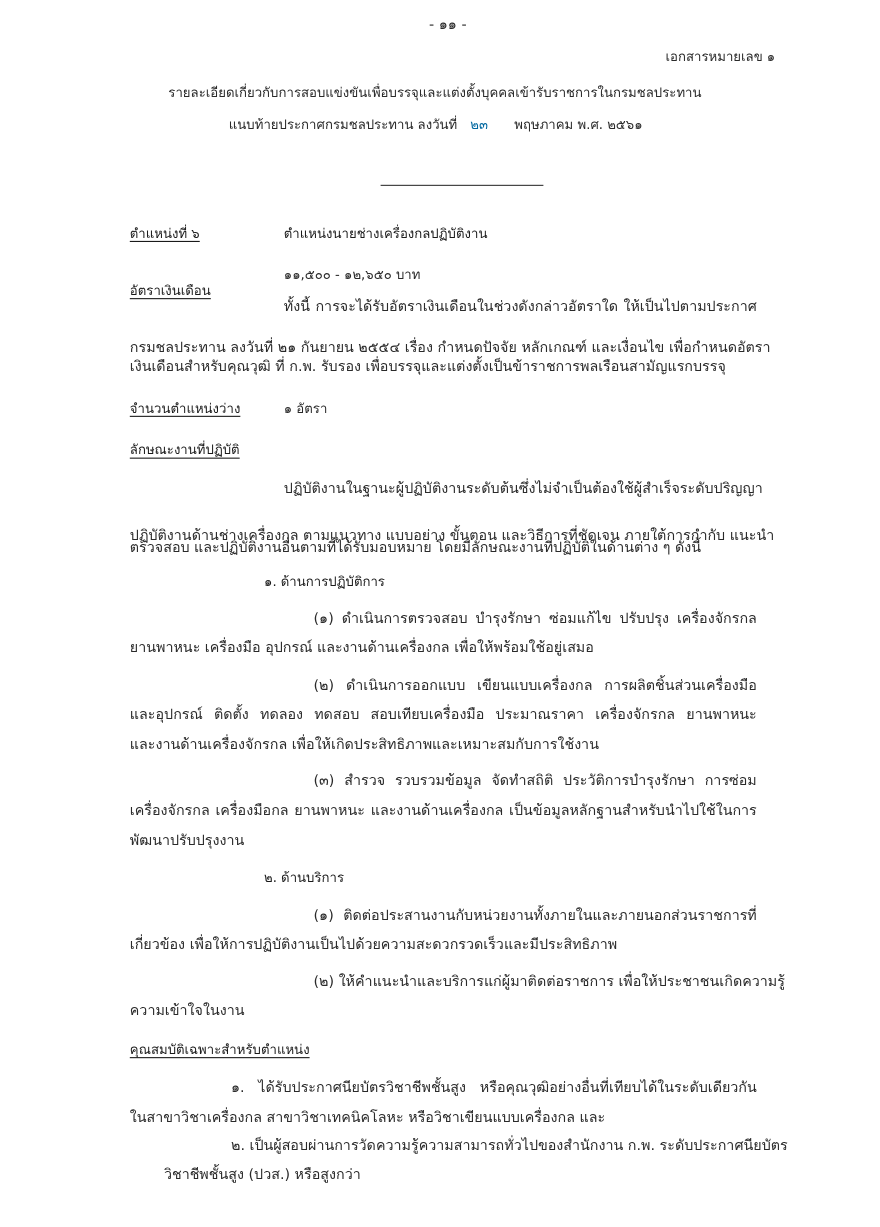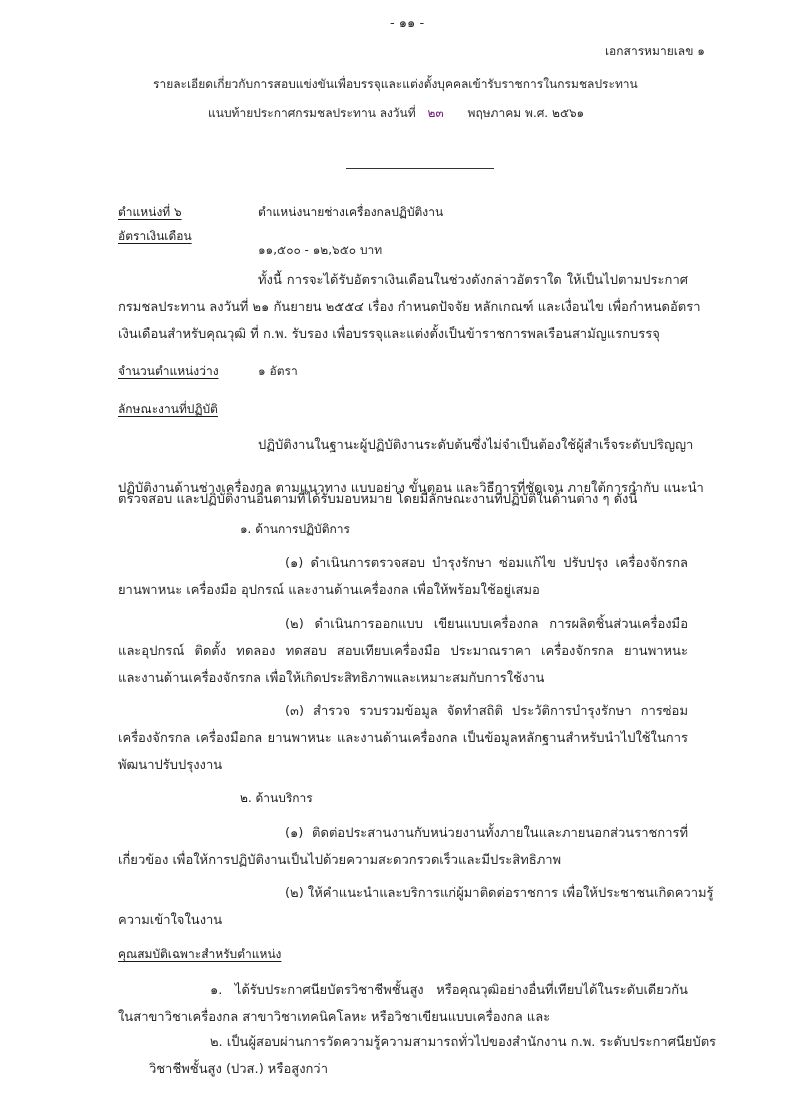--- a/index.html
+++ b/index.html
@@ -5,45 +5,45 @@
   html, body { margin: 0; padding: 0; background: #ffffff; }
   body {
     width: 800px; height: 1115px; position: relative; overflow: hidden;
     font-family: "DejaVu Sans", "Liberation Sans", sans-serif;
     color: #2a2a2a;
   }
   .abs { position: absolute; white-space: nowrap; }
   .t { font-size: 12px; line-height: 18px; }
   .bold { font-weight: normal; color: #1a1a1a; }
   .u { text-decoration: underline; text-underline-offset: 3px; }
-  .blue { color: #701a75; }
+  .blue { color: #0369a1; }
   .rule { position: absolute; height: 1px; background: #333; }
   .line { position: absolute; left: 118px; width: 570px; font-size: 13px; line-height: 18px; white-space: nowrap; }
   .just { text-align: justify; text-align-last: justify; }
 </style>
 </head>
 <body>
 
 <div class="abs t" style="left:390px;top:14px;font-size:13px;">- ๑๑ -</div>
 <div class="abs t" style="left:605px;top:42px;">เอกสารหมายเลข ๑</div>
 <div class="abs t" style="left:153px;top:75px;">รายละเอียดเกี่ยวกับการสอบแข่งขันเพื่อบรรจุและแต่งตั้งบุคคลเข้ารับราชการในกรมชลประทาน</div>
 <div class="abs t" style="left:208px;top:104px;">
   <span>แนบท้ายประกาศกรมชลประทาน ลงวันที่</span>
   <span class="blue" style="margin-left:8px;">๒๓</span>
   <span style="margin-left:20px;">พฤษภาคม  พ.ศ. ๒๕๖๑</span>
 </div>
 <div class="rule" style="left:346px;top:168px;width:148px;"></div>
 
 <div class="abs t bold u" style="left:118px;top:203px;">ตำแหน่งที่  ๖</div>
 <div class="abs t bold" style="left:258px;top:203px;">ตำแหน่งนายช่างเครื่องกลปฏิบัติงาน</div>
 
-<div class="abs t bold u" style="left:118px;top:227px;text-align:center;">อัตราเงินเดือน</div>
+<div class="abs t bold u" style="left:118px;top:255px;text-align:center;">อัตราเงินเดือน</div>
 <div class="abs t" style="left:258px;top:241px;">๑๑,๕๐๐ - ๑๒,๖๕๐   บาท</div>
 <div class="line just" style="top:271px;left:258px;width:430px;">ทั้งนี้ การจะได้รับอัตราเงินเดือนในช่วงดังกล่าวอัตราใด ให้เป็นไปตามประกาศ</div>
-<div class="line just" style="top:298px;">กรมชลประทาน ลงวันที่ ๒๑ กันยายน ๒๕๕๔  เรื่อง กำหนดปัจจัย หลักเกณฑ์ และเงื่อนไข เพื่อกำหนดอัตรา</div>
+<div class="line just" style="top:308px;">กรมชลประทาน ลงวันที่ ๒๑ กันยายน ๒๕๕๔  เรื่อง กำหนดปัจจัย หลักเกณฑ์ และเงื่อนไข เพื่อกำหนดอัตรา</div>
 <div class="line" style="top:325px;">เงินเดือนสำหรับคุณวุฒิ ที่ ก.พ. รับรอง เพื่อบรรจุและแต่งตั้งเป็นข้าราชการพลเรือนสามัญแรกบรรจุ</div>
 
 <div class="abs t bold u" style="left:118px;top:362px;">จำนวนตำแหน่งว่าง</div>
 <div class="abs t" style="left:258px;top:362px;">๑  อัตรา</div>
 
 <div class="abs t bold u" style="left:118px;top:400px;">ลักษณะงานที่ปฏิบัติ</div>
 <div class="line just" style="top:436px;left:258px;width:430px;">ปฏิบัติงานในฐานะผู้ปฏิบัติงานระดับต้นซึ่งไม่จำเป็นต้องใช้ผู้สำเร็จระดับปริญญา</div>
 <div class="line just" style="top:479px;">ปฏิบัติงานด้านช่างเครื่องกล ตามแนวทาง แบบอย่าง ขั้นตอน และวิธีการที่ชัดเจน ภายใต้การกำกับ แนะนำ</div>
 <div class="line" style="top:490px;">ตรวจสอบ และปฏิบัติงานอื่นตามที่ได้รับมอบหมาย โดยมีลักษณะงานที่ปฏิบัติในด้านต่าง ๆ ดังนี้</div>
 

